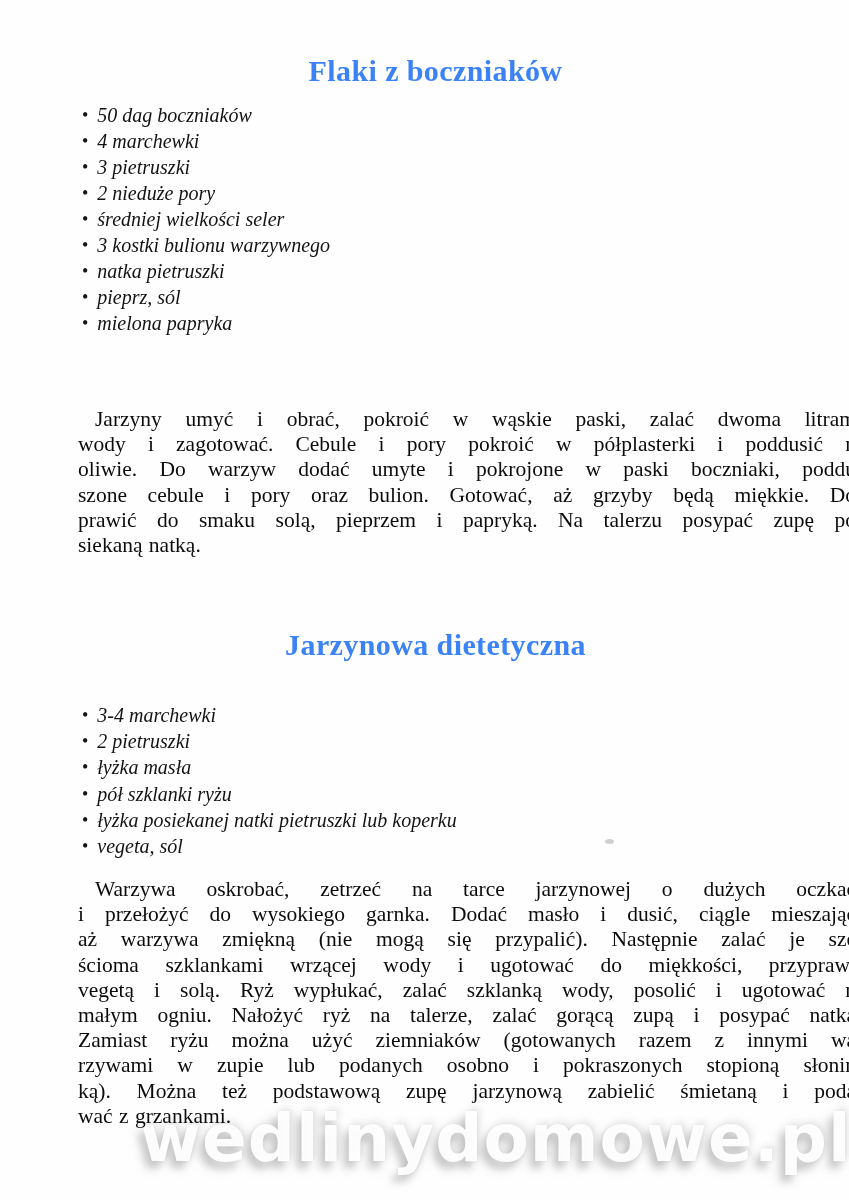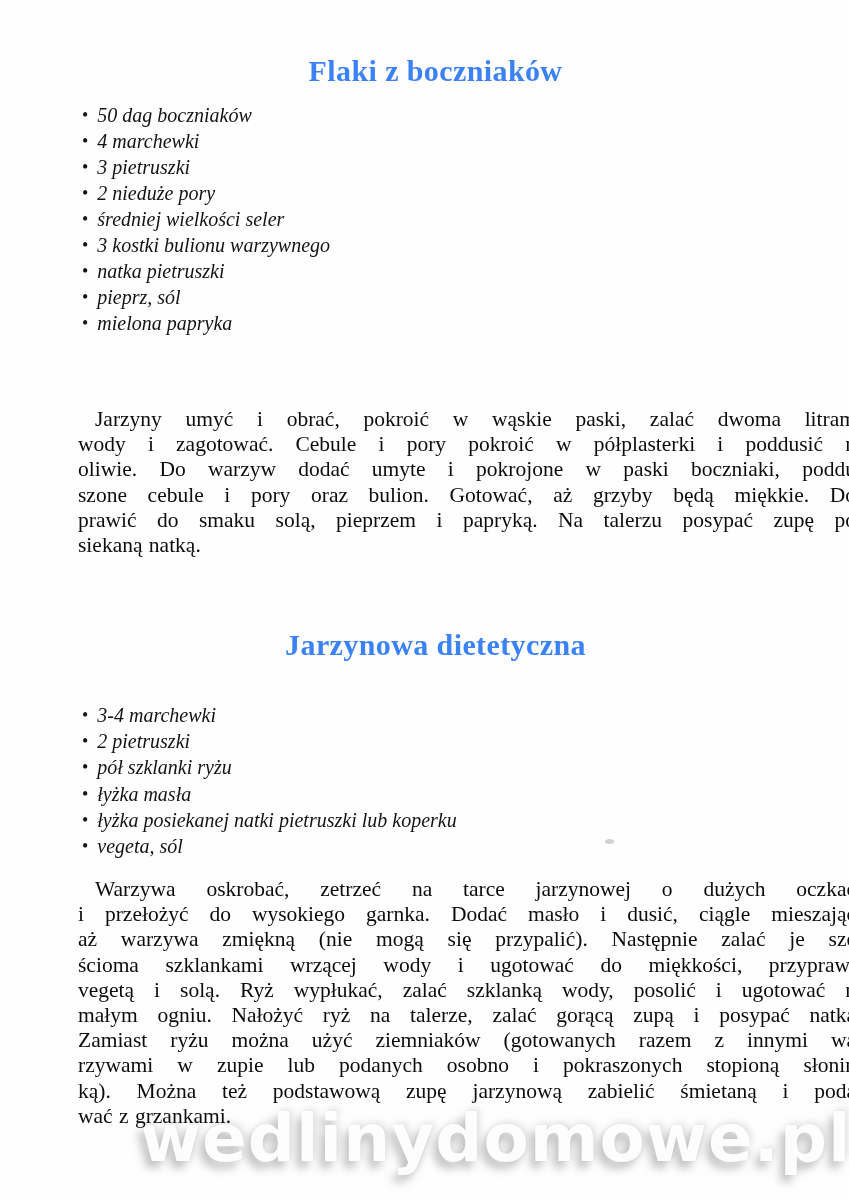--- a/index.html
+++ b/index.html
@@ -133,22 +133,22 @@
         <div class="line last">siekaną natką.</div>
       </div>
     </section>
 
     <section>
       <h1 class="recipe-title title-2">Jarzynowa dietetyczna</h1>
 
       <ul class="ingredients list-2">
         <li>3-4 marchewki</li>
         <li>2 pietruszki</li>
+        <li>łyżka masła</li>
         <li>pół szklanki ryżu</li>
-        <li>łyżka masła</li>
         <li>łyżka posiekanej natki pietruszki lub koperku</li>
         <li>vegeta, sól</li>
       </ul>
 
       <div class="para para-2">
         <div class="line first">Warzywa oskrobać, zetrzeć na tarce jarzynowej o dużych oczkac</div>
         <div class="line">i przełożyć do wysokiego garnka. Dodać masło i dusić, ciągle mieszając</div>
         <div class="line">aż warzywa zmiękną (nie mogą się przypalić). Następnie zalać je sze</div>
         <div class="line">ścioma szklankami wrzącej wody i ugotować do miękkości, przyprawi</div>
         <div class="line">vegetą i solą. Ryż wypłukać, zalać szklanką wody, posolić i ugotować n</div>

